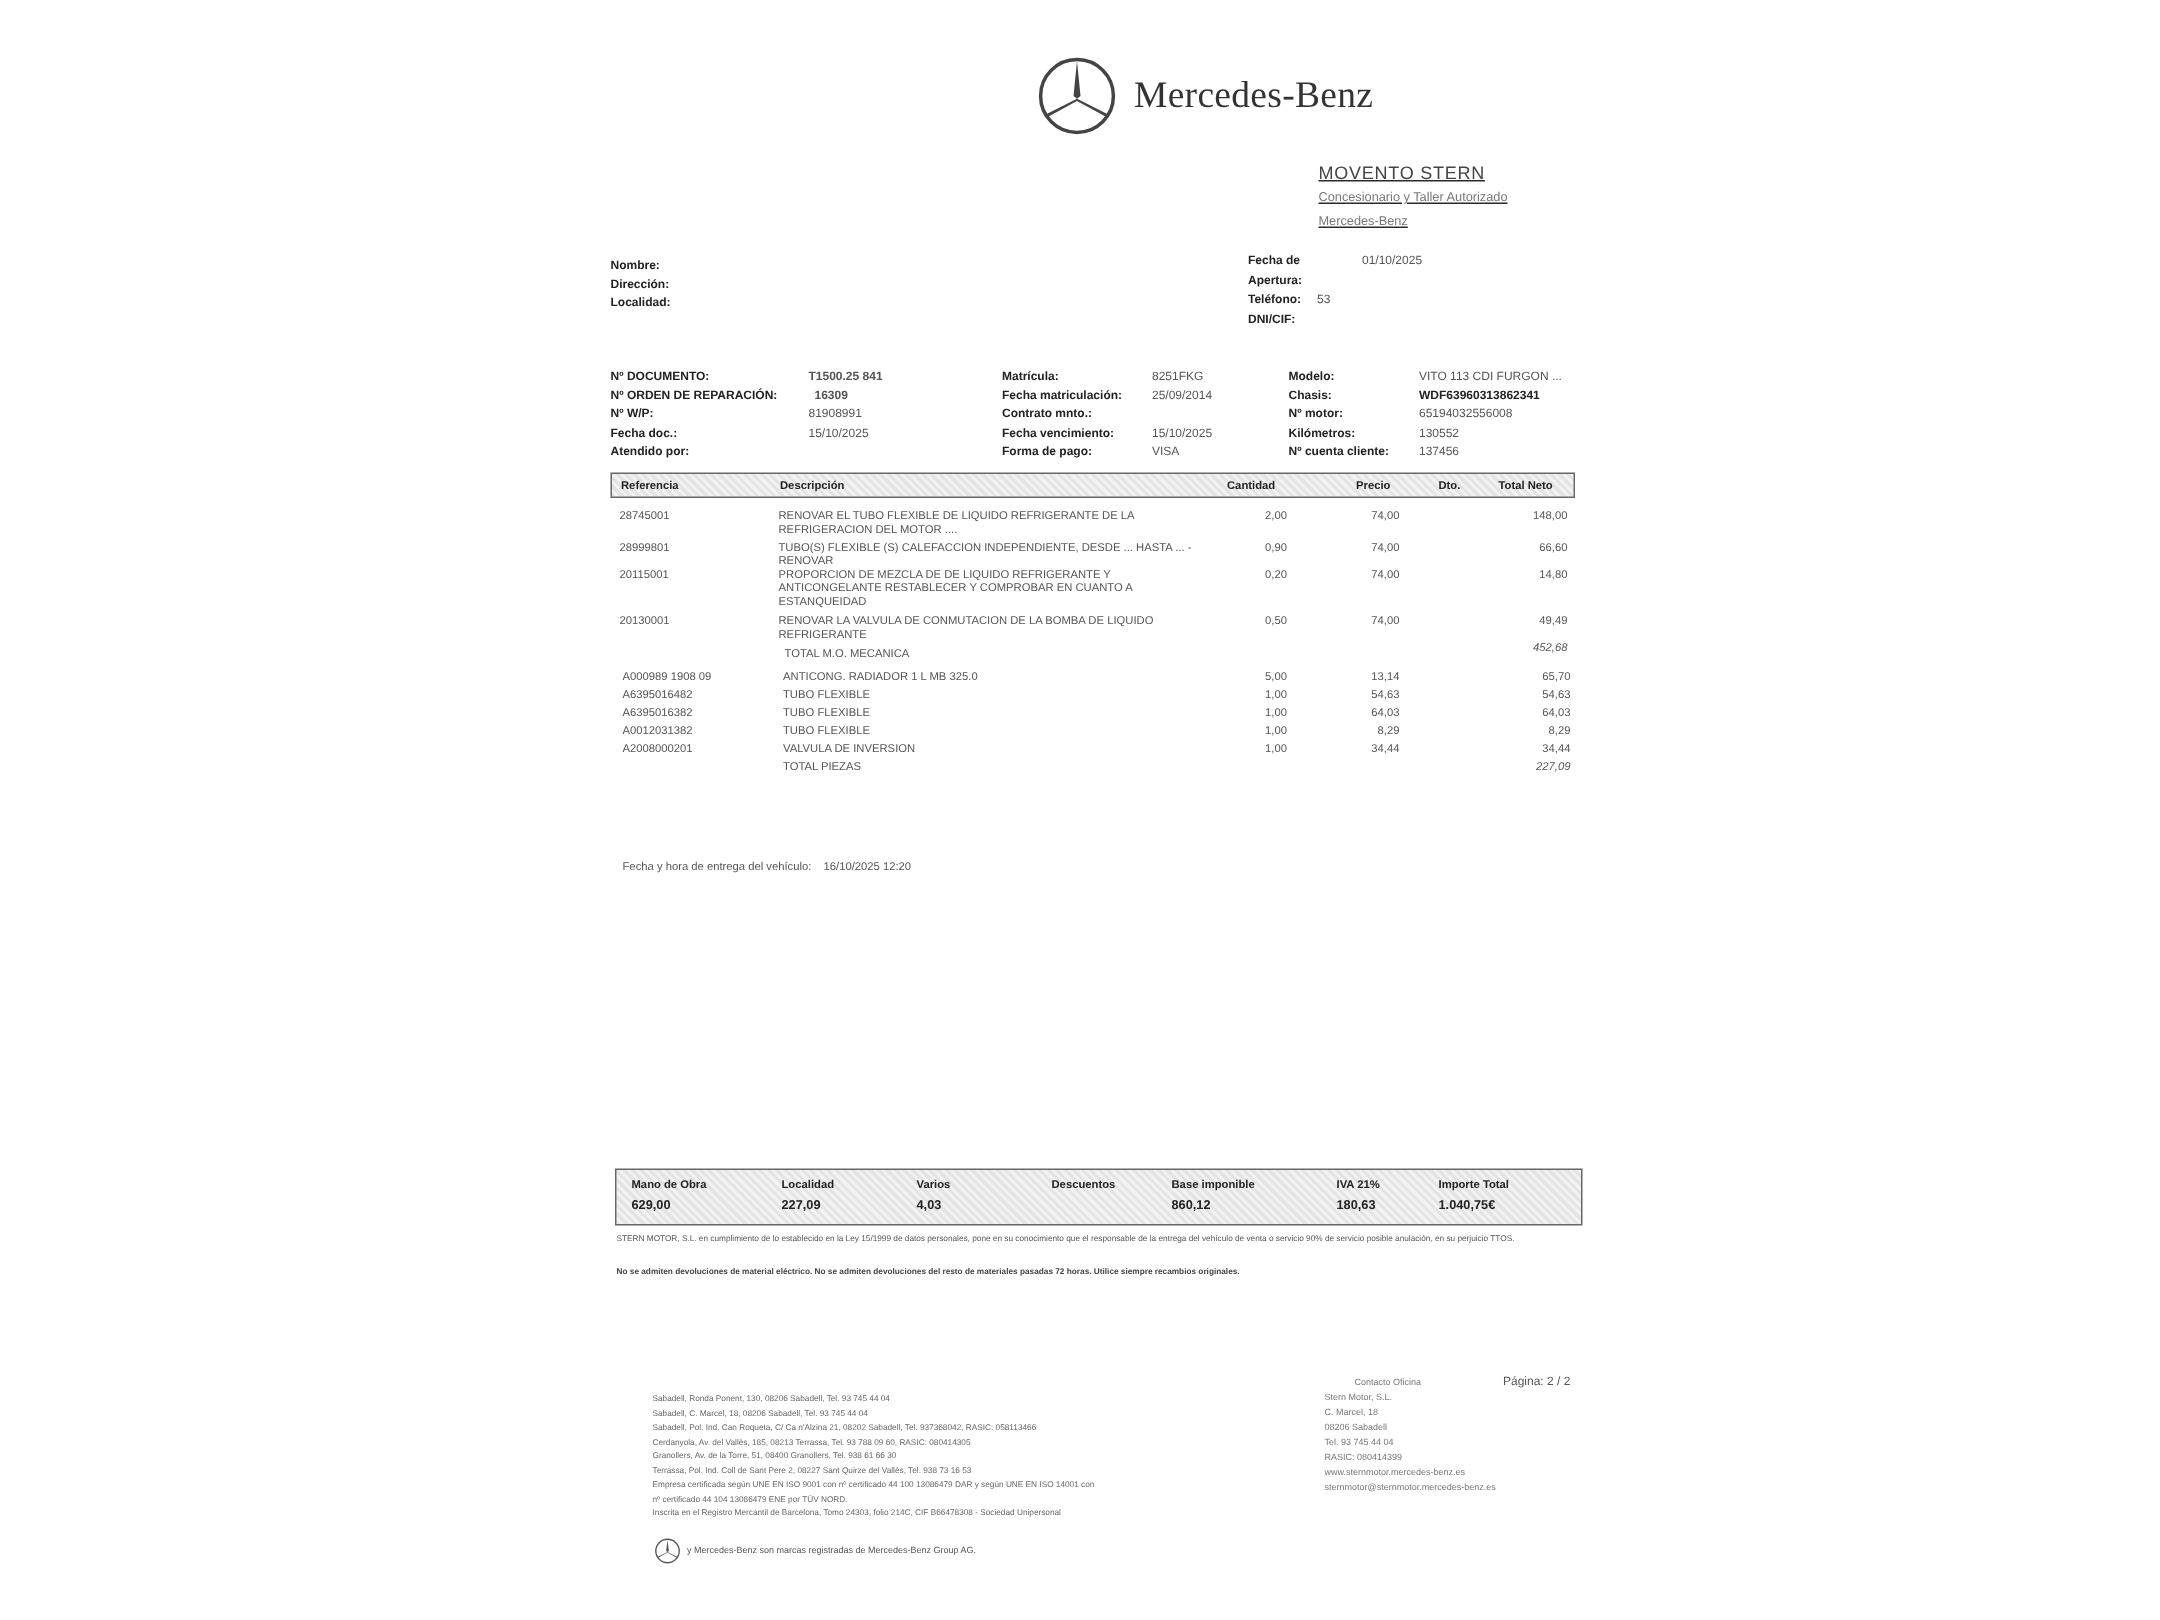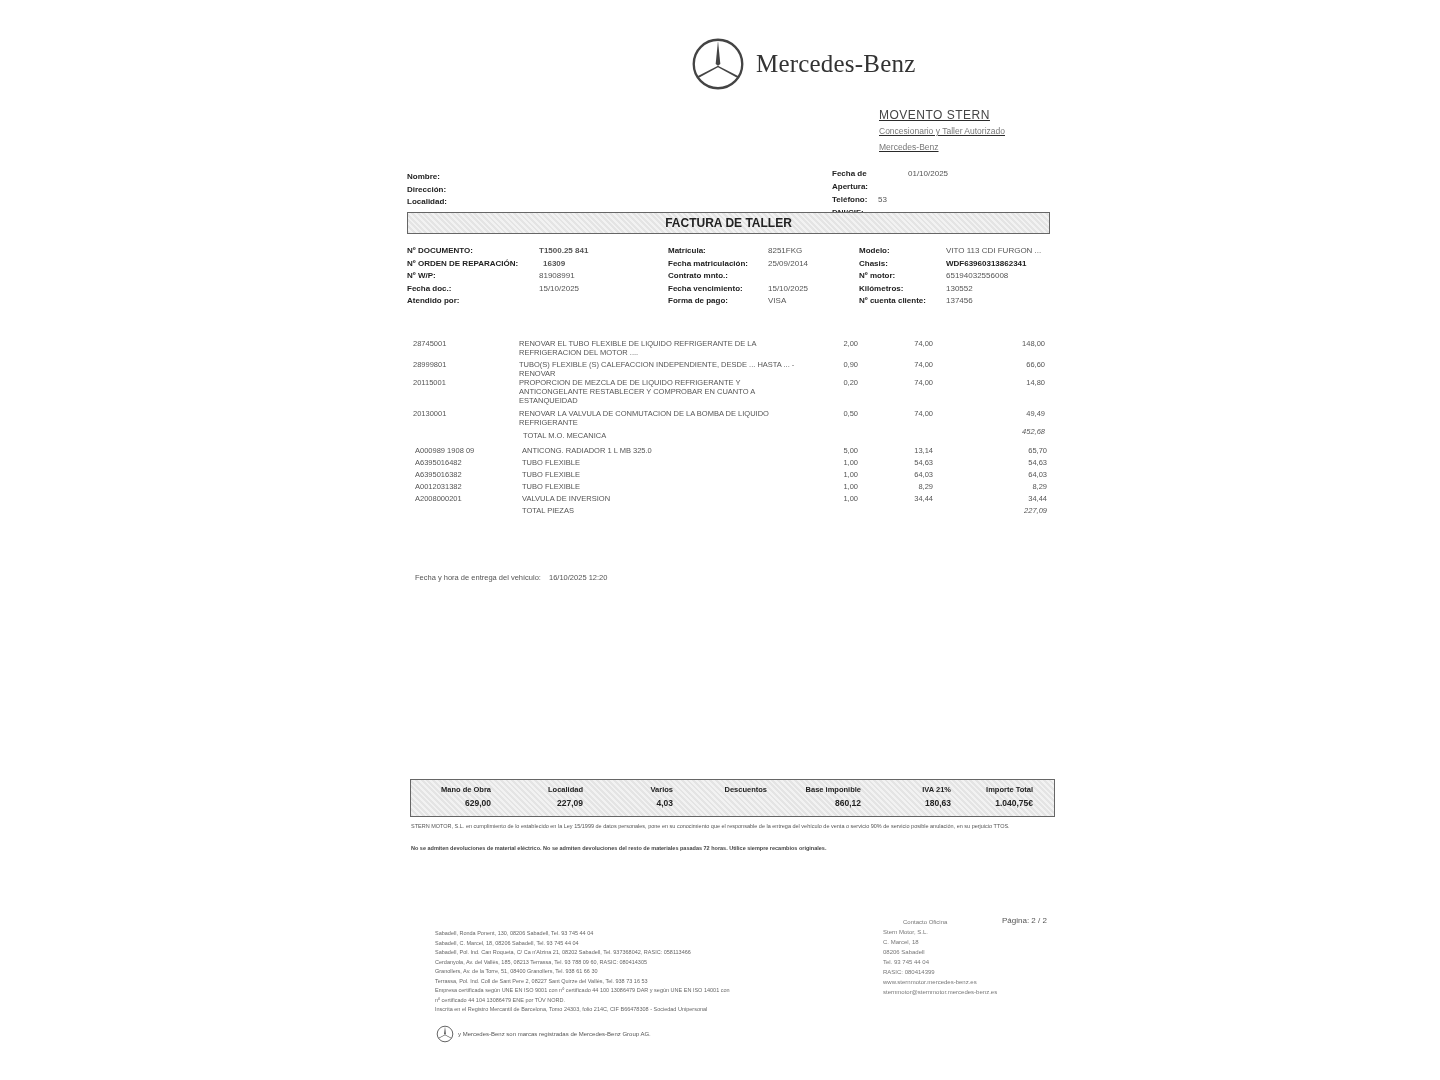--- a/index.html
+++ b/index.html
@@ -29,21 +29,21 @@
   .info-col .lbl { display: inline-block; }
   .table-head { left: 407px; top: 315px; width: 643px; height: 17px; border: 1.5px solid #666; box-sizing: border-box;
                 background: repeating-linear-gradient(45deg,#e4e4e4 0 2px,#f2f2f2 2px 4px); }
   .table-head span { position: absolute; top: 3px; font-size: 7.5px; font-weight: bold; color: #222; }
   .trow { position: absolute; font-size: 7.5px; color: #555; }
   .desc { width: 285px; line-height: 9px; }
   .num { text-align: right; }
   .italic { font-style: italic; }
   .summary { left: 410px; top: 779px; width: 645px; height: 38px; border: 1.5px solid #666; box-sizing: border-box;
              background: repeating-linear-gradient(45deg,#e4e4e4 0 2px,#f2f2f2 2px 4px); }
-  .summary .col { position: absolute; top: 5px; text-align: right; }
+  .summary .col { position: absolute; top: 5px; text-align: left; }
   .summary .h { font-size: 7.5px; font-weight: bold; color: #222; }
   .summary .v { font-size: 8.5px; font-weight: bold; color: #222; margin-top: 4px; }
   .legal { left: 411px; top: 822px; width: 650px; font-size: 5.5px; color: #555; line-height: 8px; }
   .legal2 { left: 411px; top: 845px; font-size: 5.5px; font-weight: bold; color: #444; }
   .footer-left { left: 435px; top: 929px; font-size: 5.5px; color: #666; line-height: 9.5px; }
   .footer-right { left: 883px; top: 917px; font-size: 6px; color: #777; line-height: 10px; }
   .page-num { left: 1002px; top: 916px; font-size: 8px; color: #555; }
   .mb-footer { left: 436px; top: 1025px; display: flex; align-items: center; font-size: 6px; color: #555; }
   .mb-footer svg { width: 18px; height: 18px; margin-right: 4px; }
 </style>
@@ -81,23 +81,20 @@
       </div>
     <div class="row">
         <span class="lbl" style="width:46px">Teléfono:</span>
         <span class="val">53</span>
       </div>
     <div class="row">
         <span class="lbl">DNI/CIF:</span>
       </div>
   </div>
 
-  <div class="abs title-bar">
-    <span>FACTURA DE TALLER</span>
-  </div>
 
   <div class="abs info-grid">
     <div class="info-col" style="left:0">
       <div class="row">
           <span class="lbl" style="width:132px">Nº DOCUMENTO:</span>
           <span class="val" style="font-weight:bold">T1500.25 841</span>
         </div>
       <div class="row">
           <span class="lbl" style="width:136px">Nº ORDEN DE REPARACIÓN:</span>
           <span class="val" style="font-weight:bold">16309</span>
@@ -154,20 +151,28 @@
           <span class="lbl" style="width:87px">Kilómetros:</span>
           <span class="val">130552</span>
         </div>
       <div class="row">
           <span class="lbl" style="width:87px">Nº cuenta cliente:</span>
           <span class="val">137456</span>
         </div>
     </div>
   </div>
 
+  <div class="abs table-head">
+    <span style="left:6px">Referencia</span>
+    <span style="left:112px">Descripción</span>
+    <span style="left:410px">Cantidad</span>
+    <span style="left:496px">Precio</span>
+    <span style="left:551px">Dto.</span>
+    <span style="left:591px">Total Neto</span>
+  </div>
 
   <div class="trow" style="left:413px;top:339px">
     <span class="abs" style="left:0">28745001</span>
     <span class="abs desc" style="left:106px">RENOVAR EL TUBO FLEXIBLE DE LIQUIDO REFRIGERANTE DE LA REFRIGERACION DEL MOTOR ....</span>
     <span class="abs num" style="left:415px;width:30px">2,00</span>
     <span class="abs num" style="left:490px;width:30px">74,00</span>
     <span class="abs num" style="left:590px;width:42px">148,00</span>
   </div>
   <div class="trow" style="left:413px;top:360px">
     <span class="abs" style="left:0">28999801</span>

